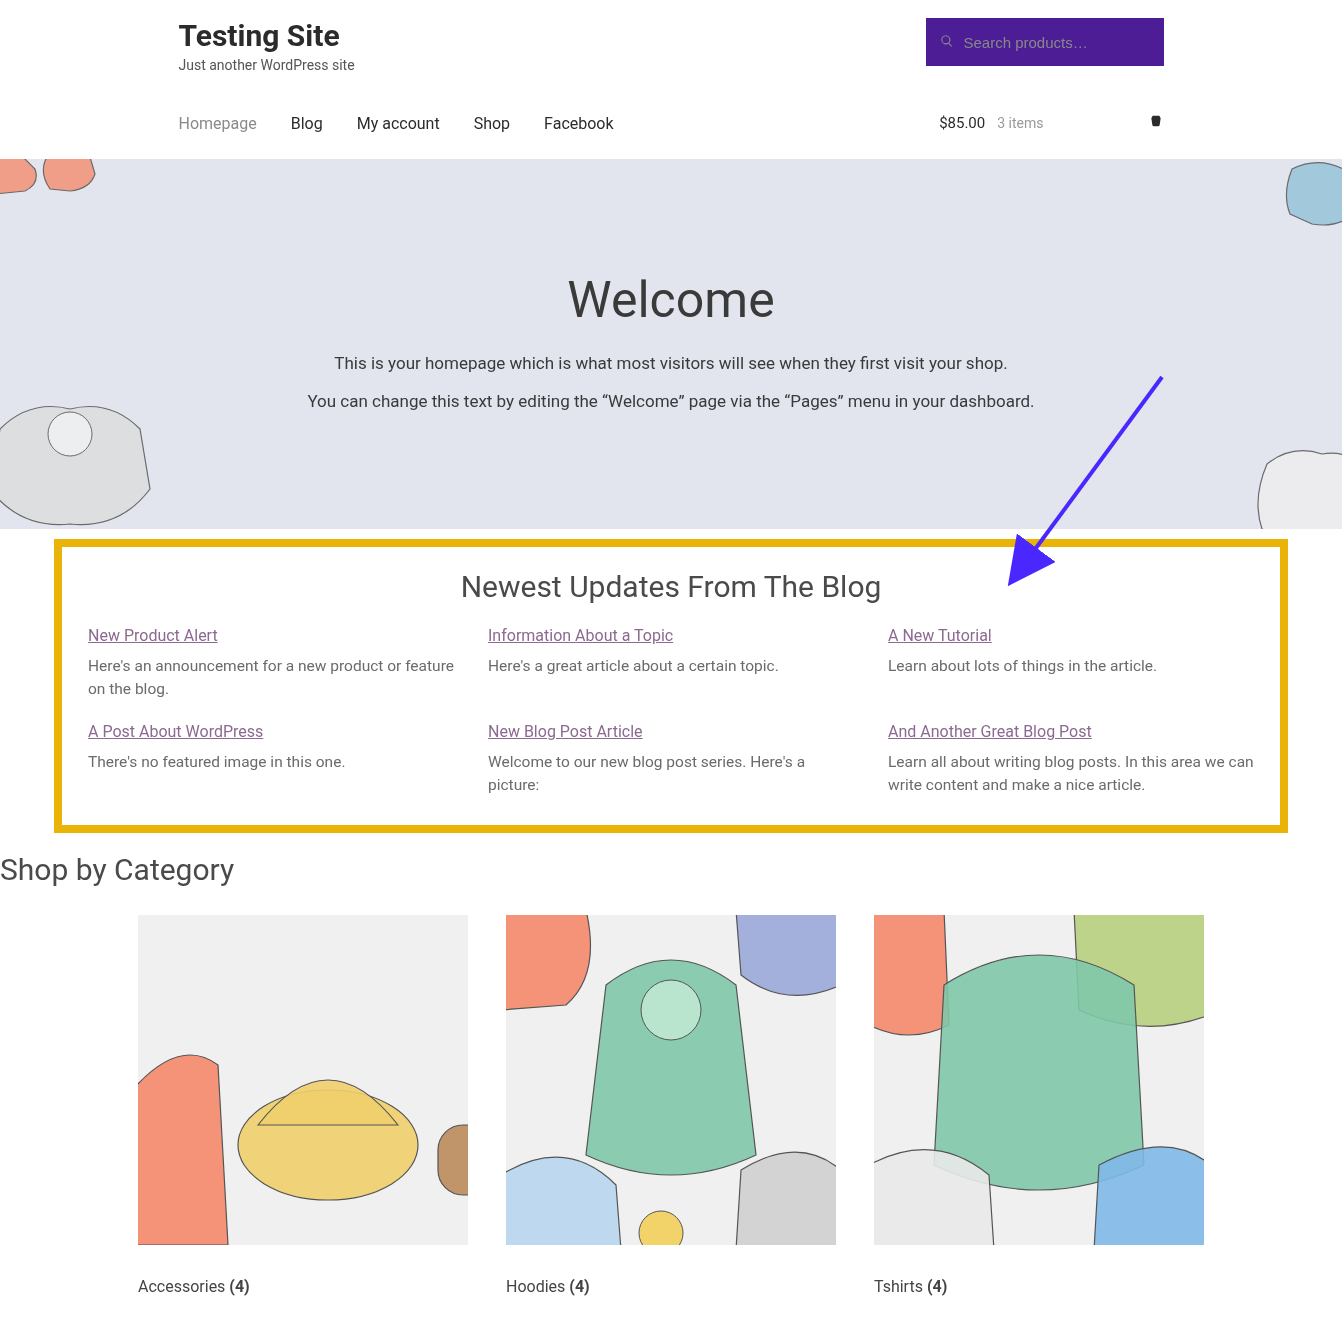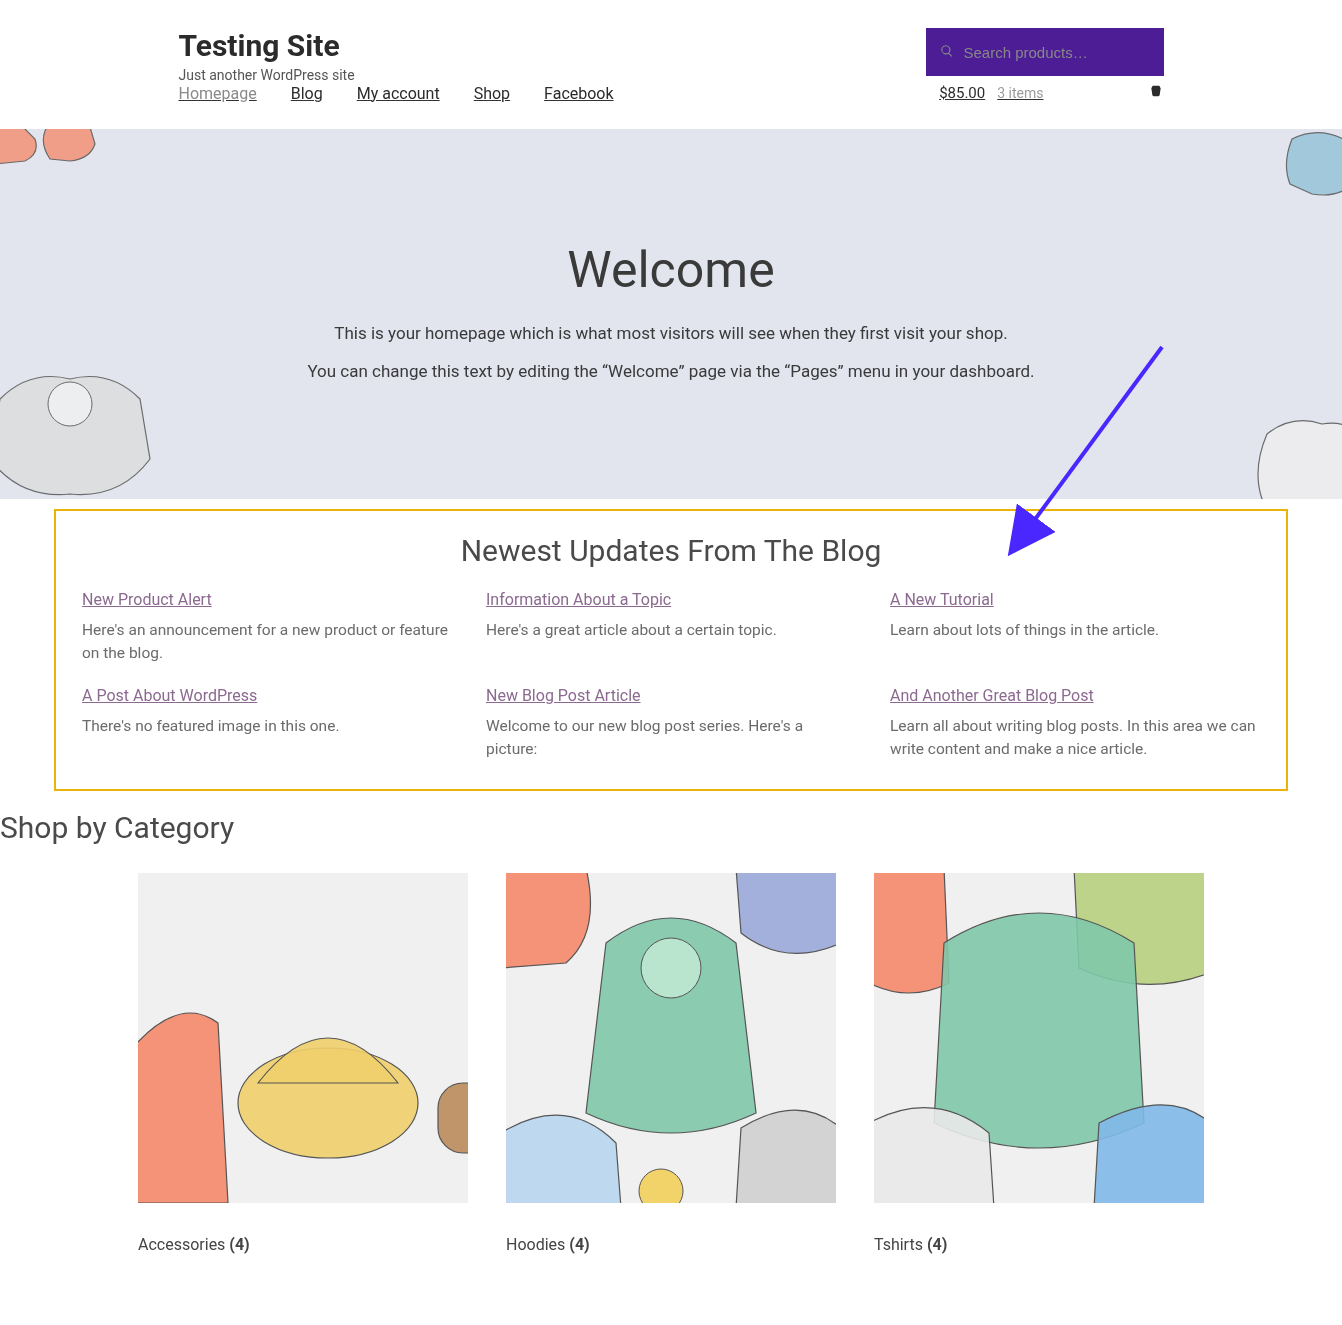--- a/index.html
+++ b/index.html
@@ -1,40 +1,40 @@
 <!DOCTYPE html>
 <html><head>
 <meta charset="utf-8">
 <style>
   * { box-sizing: border-box; margin: 0; padding: 0; }
   body { font-family: -apple-system, BlinkMacSystemFont, "Segoe UI", Roboto, Helvetica, Arial, sans-serif; color:#333; background:#fff; width:1342px; }
   .container { max-width: 1095px; margin: 0 auto; padding: 0 55px; }
-  header { padding-top: 28px; }
+  header { padding-top: 18px; }
   .header-row { display:flex; justify-content:space-between; align-items:flex-start; }
   .site-title { font-size: 30px; font-weight: 700; color:#2b2b2b; }
   .tagline { font-size: 14px; color:#555; margin-top:4px; }
   .search-wrap { width: 238px; height:48px; background:#4c1d95; display:flex; align-items:center; padding:0 14px; gap:10px; }
   .search-wrap input { border:none; background:transparent; font-size:15px; color:#888; width:100%; outline:none; }
   .search-wrap input::placeholder{ color:#888;}
   .search-icon svg{ width:14px; height:14px; fill:#888;}
-  nav.primary { display:flex; justify-content:space-between; align-items:center; padding-bottom:26px;text-decoration:underline;}
+  nav.primary { display:flex; justify-content:space-between; align-items:center; margin-top:40px; padding-bottom:26px;}
   .nav-links { display:flex; gap:34px; font-size:16px;}
   .nav-links a { color:#2b2b2b; text-decoration:none;}
   .nav-links a.active { color:#8a8a8a;}
   .cart { display:flex; align-items:center; gap:12px; font-size:15px;}
   .cart-price{color:#2b2b2b;}
   .cart-items{color:#9a9a9a; font-size:14px;}
   .cart-icon svg{width:16px;height:16px;fill:#2b2b2b;}
   .hero { background:#e2e5ee; padding:112px 20px 100px; text-align:center; position:relative; overflow:hidden;}
   .hero h1{ font-size:50px; font-weight:400; color:#3a3a3a; margin-bottom:24px;}
   .hero p{ font-size:17px; color:#3a3a3a; margin-bottom:18px;}
   .clothing { position:absolute; opacity:.85;}
   .blob{ stroke:#555; stroke-width:1.2; fill-opacity:.9;}
   .blog-section { position:relative; }
-  .blog-box { border:2px solid #eab308; margin: 10px 54px 0; padding: 22px 26px 28px; }
+  .blog-box { border:8px solid #eab308; margin: 10px 54px 0; padding: 22px 26px 28px; }
   .blog-box h2{ text-align:center; font-size:30px; font-weight:400; color:#4a4a4a; margin-bottom:22px;}
   .blog-grid{ display:grid; grid-template-columns:repeat(3,1fr); gap:20px 34px;}
   .blog-item a{ color:#8c6990; text-decoration:underline; font-size:16px;}
   .blog-item p{ color:#6b6b6b; font-size:15.5px; margin-top:10px; line-height:1.5;}
   .arrow{ position:absolute; top:-172px; right:160px; }
   .shop-section{ text-align:left; padding-top:19px;}
   .shop-section h2{ font-size:30px; font-weight:400; color:#4a4a4a; margin-bottom:28px;}
   .cat-grid{ display:flex; gap:38px; justify-content:center; padding:0 108px;}
   .cat{ width:330px;}
   .cat-img{ width:330px; height:330px; background:#f0f0f0; position:relative; overflow:hidden;}

